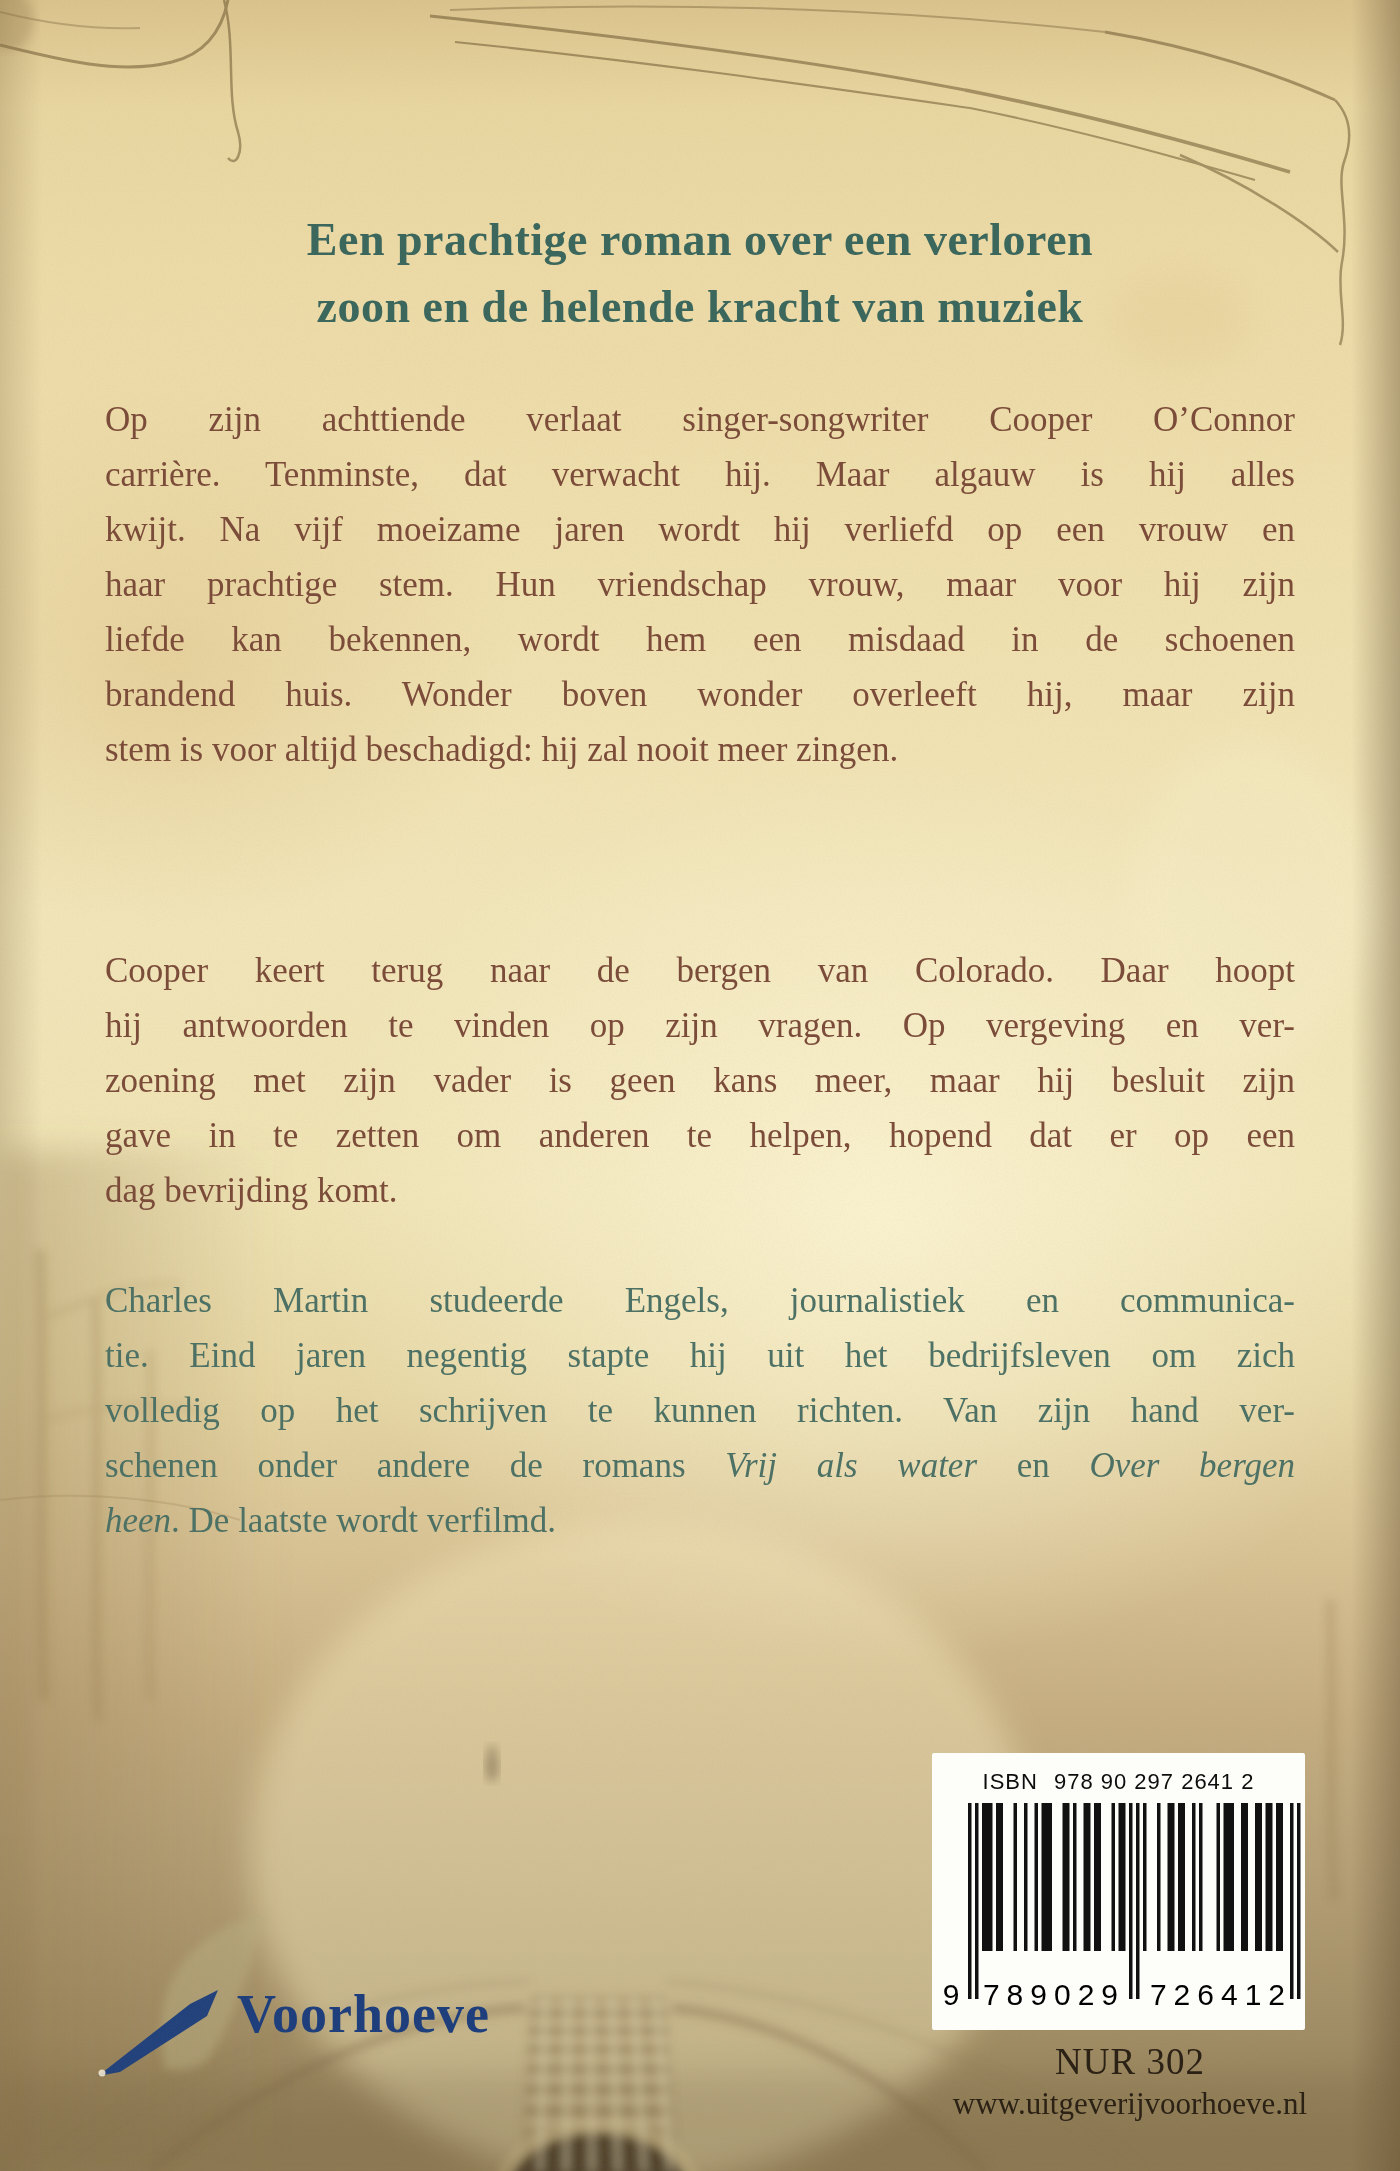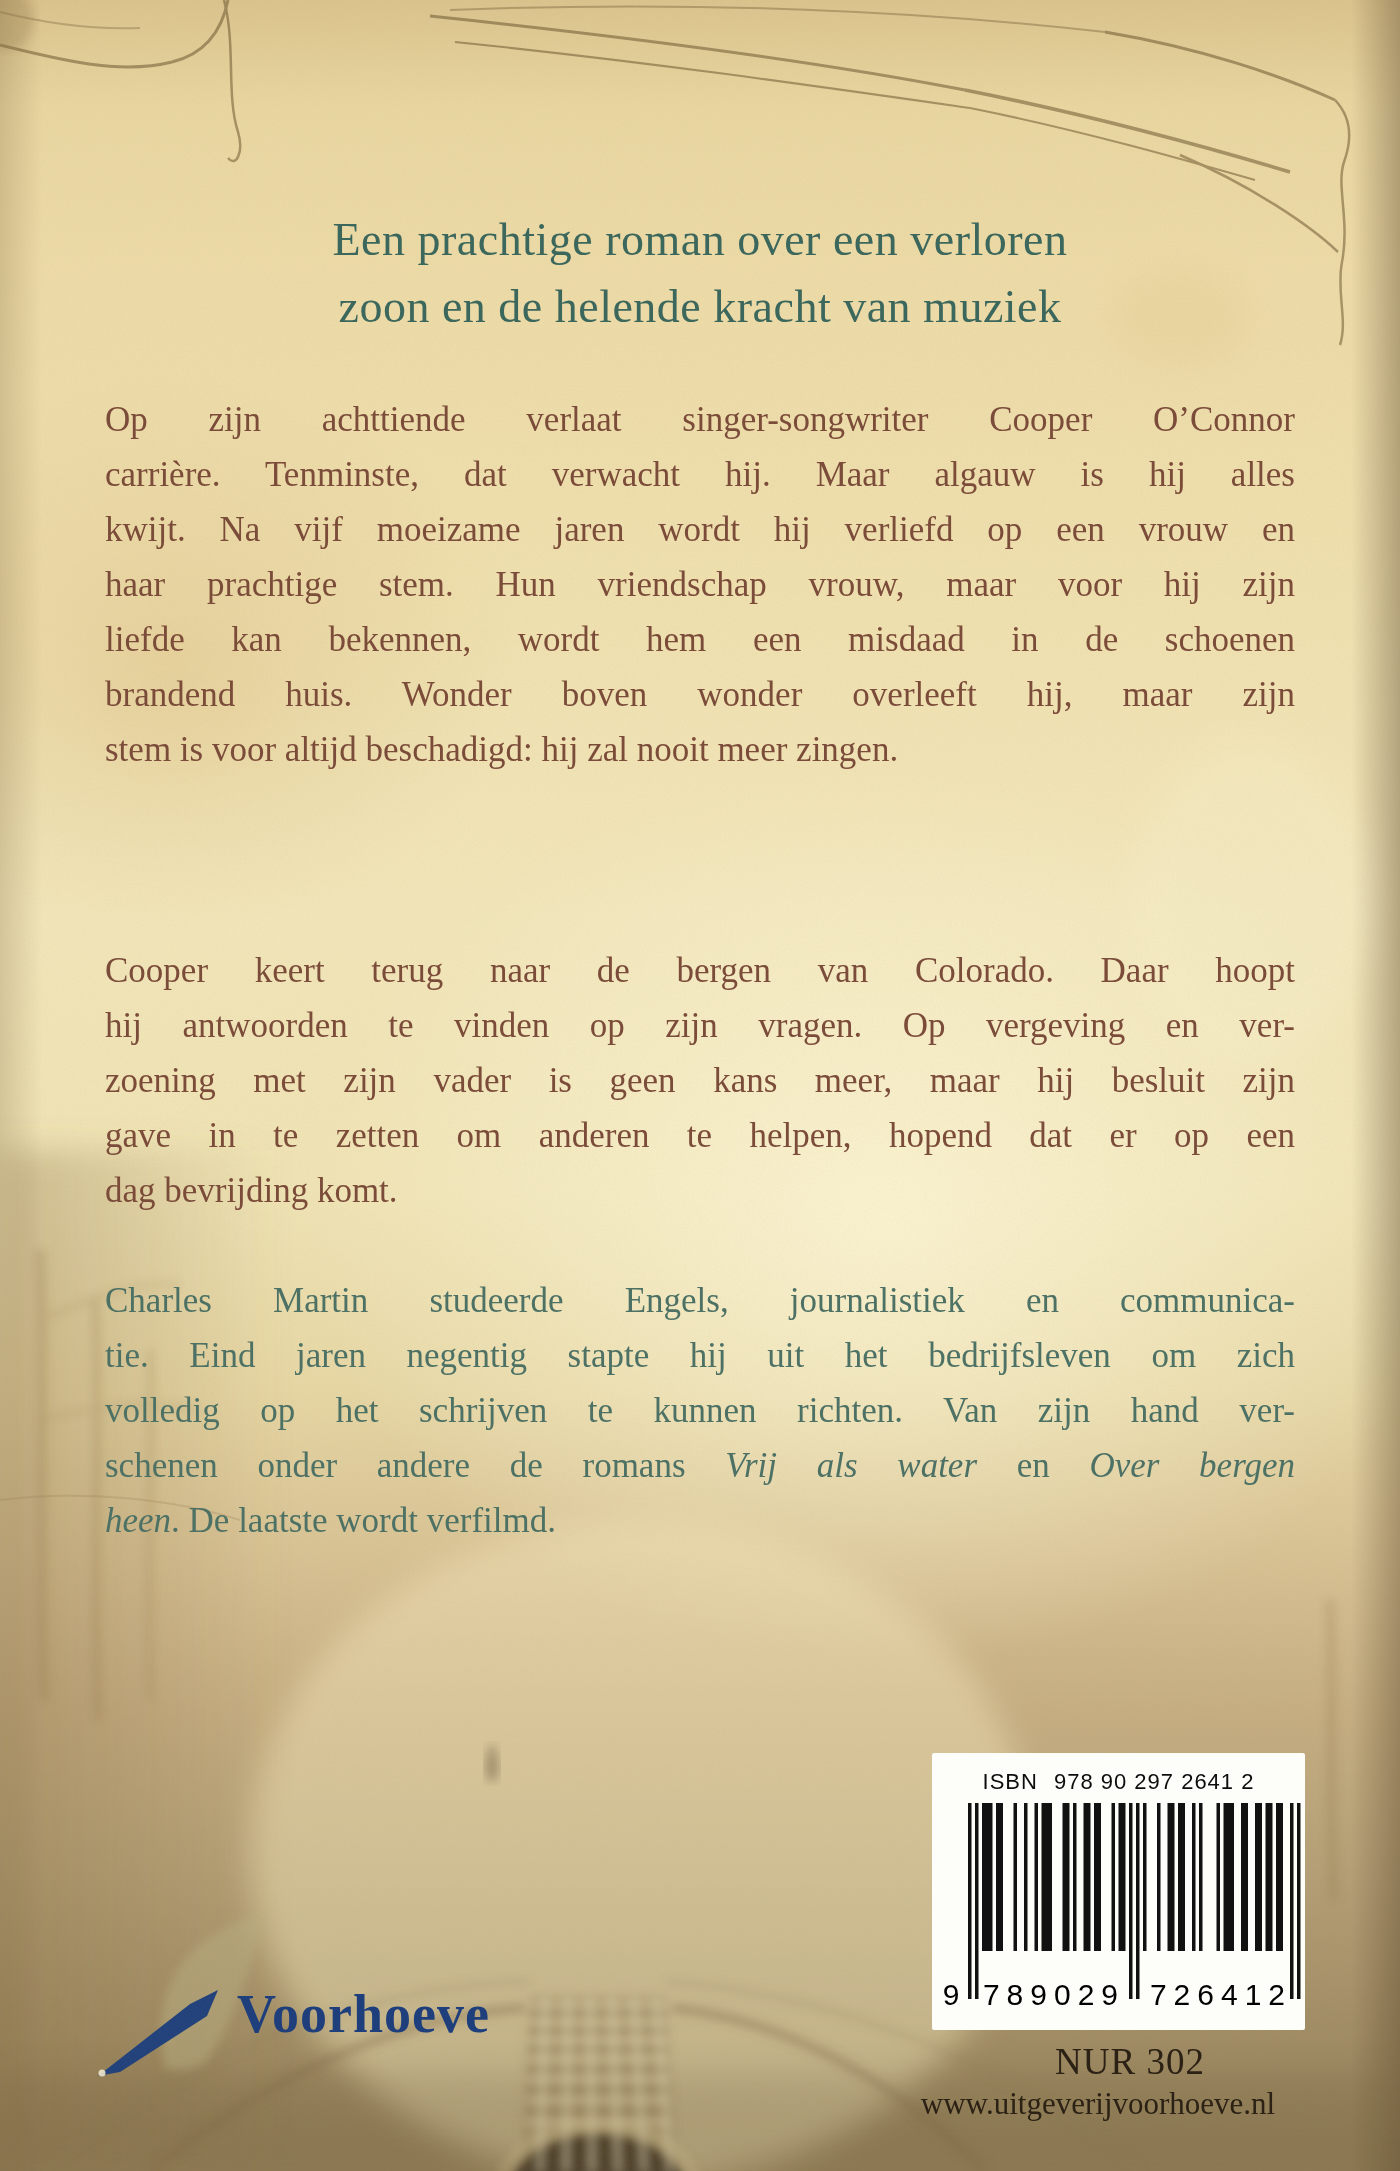--- a/index.html
+++ b/index.html
@@ -8,21 +8,21 @@
     font-family:"Liberation Serif","DejaVu Serif",serif;
     background:
       linear-gradient(90deg, rgba(110,88,50,.22) 0, rgba(110,88,50,0) 3%, rgba(110,88,50,0) 96.5%, rgba(80,60,35,.38) 100%),
       radial-gradient(ellipse 820px 640px at 63% 56%, rgba(253,247,215,.85), rgba(253,247,215,0) 70%),
       radial-gradient(ellipse 500px 400px at 12% 30%, rgba(222,196,140,.5), rgba(222,196,140,0) 70%),
       linear-gradient(180deg, #dcc48e 0%, #ead8a2 5%, #eedca8 12%, #f1e2b1 28%, #f3e7bb 42%, #f1e5b6 55%, #e8d8a6 64%, #d8c294 72%, #c6ae82 79%, #b5a077 86%, #a28e66 93%, #8f7c55 100%);
   }
   .bg { position:absolute; inset:0; pointer-events:none; }
   .heading {
     position:absolute; top:206px; left:0; width:100%; text-align:center;
-    color:#3c675c; font-size:46px; line-height:67px; font-weight:normal; letter-spacing:.5px;
+    color:#3c675c; font-size:46px; line-height:67px; font-weight:bold; letter-spacing:.5px;
   }
   .para { position:absolute; left:105px; width:1190px; font-size:35px; line-height:55px; }
   .brown { color:#7b4c39; }
   .green { color:#4d7164; }
   .jline { text-align:justify; text-align-last:justify; }
   .cline { text-align:left; }
   .it { font-style:italic; }
   .wordmark {
     position:absolute; left:237px; top:1984px; color:#1e3f7c;
     font-size:54px; line-height:60px; font-weight:600; letter-spacing:1px;
@@ -43,21 +43,21 @@
     font-size:30px; line-height:32px; color:#000;
   }
   .bd9  { left:6px;  width:26px;  text-align:center; }
   .bdg1 { left:50px; width:144px; text-align:center; letter-spacing:7px; }
   .bdg2 { left:217px;width:144px; text-align:center; letter-spacing:7px; }
   .nur {
     position:absolute; left:940px; top:2040px; width:380px; text-align:center;
     font-size:37px; color:#2b2115; letter-spacing:1px;
   }
   .website {
-    position:absolute; left:908px; top:2086px; width:380px; text-align:center;
+    position:absolute; left:940px; top:2086px; width:380px; text-align:center;
     font-size:31px; color:#2b2115;
   }
 </style>
 </head>
 <body>
 
 <div class="page">
 
   <svg class="bg" width="1400" height="2171" viewBox="0 0 1400 2171" aria-hidden="true">
     <defs>

